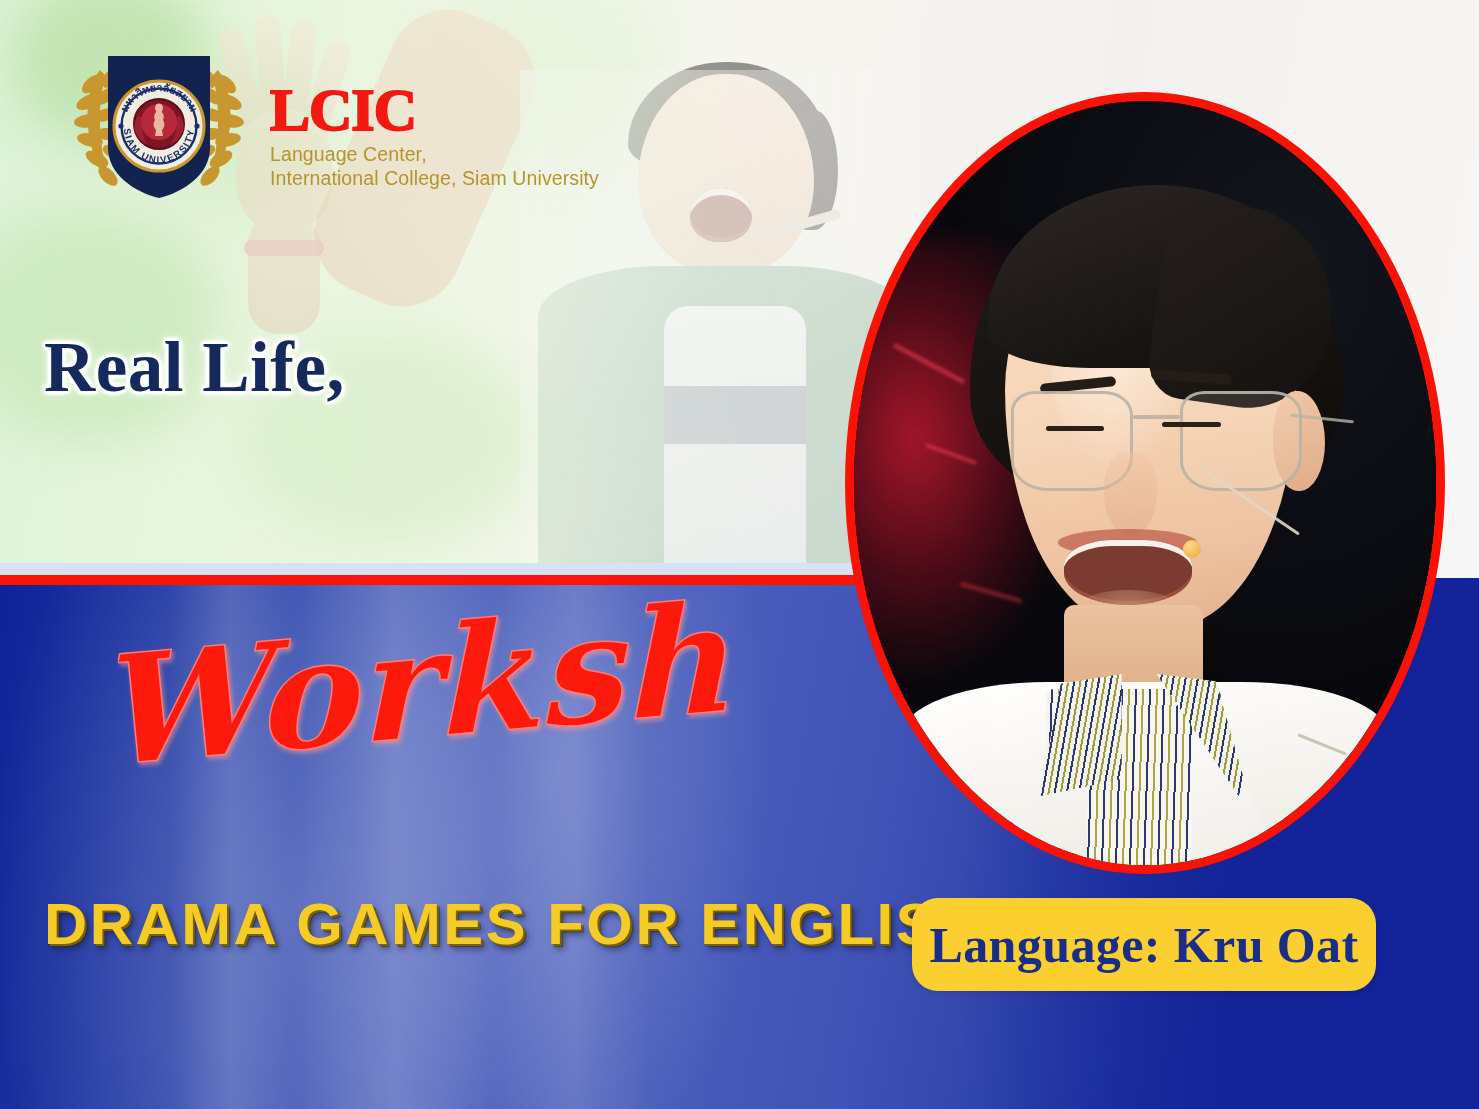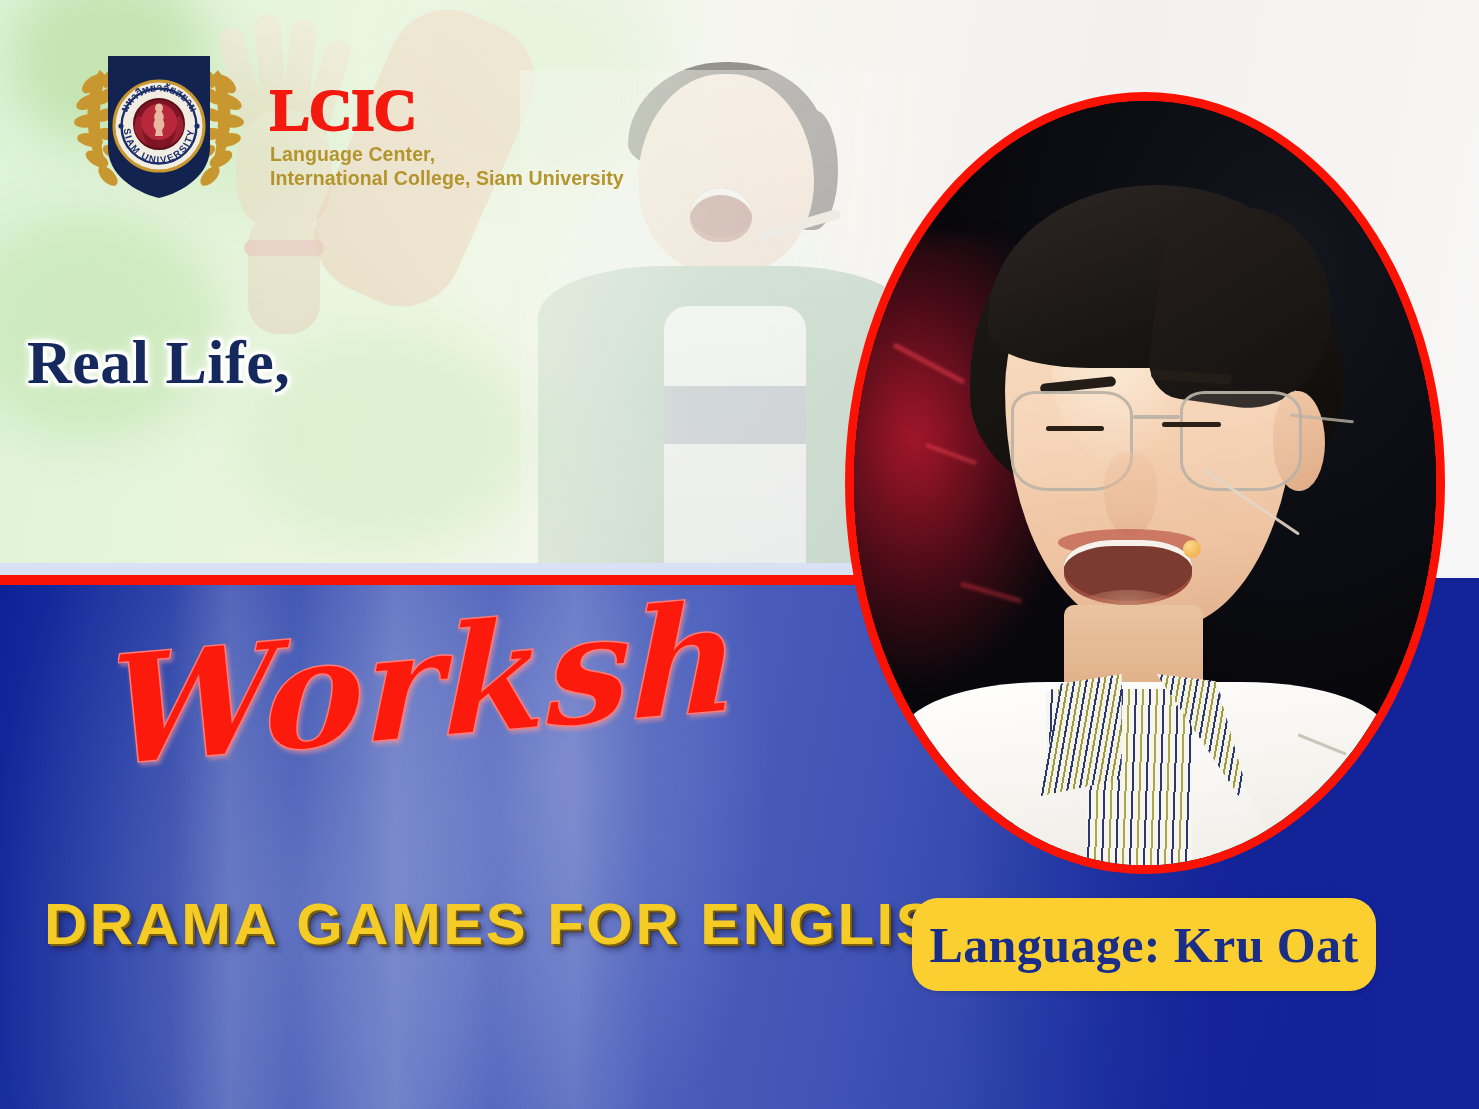--- a/index.html
+++ b/index.html
@@ -160,35 +160,35 @@
     font-weight:bold;
     font-size:60px;
     line-height:.92;
     color:#F4190F;
     letter-spacing:-1px;
     margin-top:24px;
     -webkit-text-stroke:2px #F4190F;
   }
   .lcic-sub{
     font-family:"Liberation Sans", sans-serif;
-    font-weight:bold;
+    font-weight:normal;
     font-size:19.5px;
     line-height:1.26;
     color:#B4942C;
     margin-top:3px;
     letter-spacing:.1px;
   }
 
   
   .main-title{
-    position:absolute; left:27px; top:328px;
+    position:absolute; left:44px; top:328px;
     z-index:12;
     font-family:"Liberation Serif", serif;
     font-weight:bold;
-    font-size:62px;
+    font-size:71px;
     line-height:1.12;
     color:#15295C;
     letter-spacing:.5px;
     text-shadow:
       0 0 5px #fff, 0 0 5px #fff, 0 0 9px #fff, 0 0 14px #fff,
       2px 0 3px #fff, -2px 0 3px #fff, 0 2px 3px #fff, 0 -2px 3px #fff,
       2px 2px 3px #fff, -2px -2px 3px #fff, 2px -2px 3px #fff, -2px 2px 3px #fff;
     white-space:nowrap;
     text-align:right;
   }

